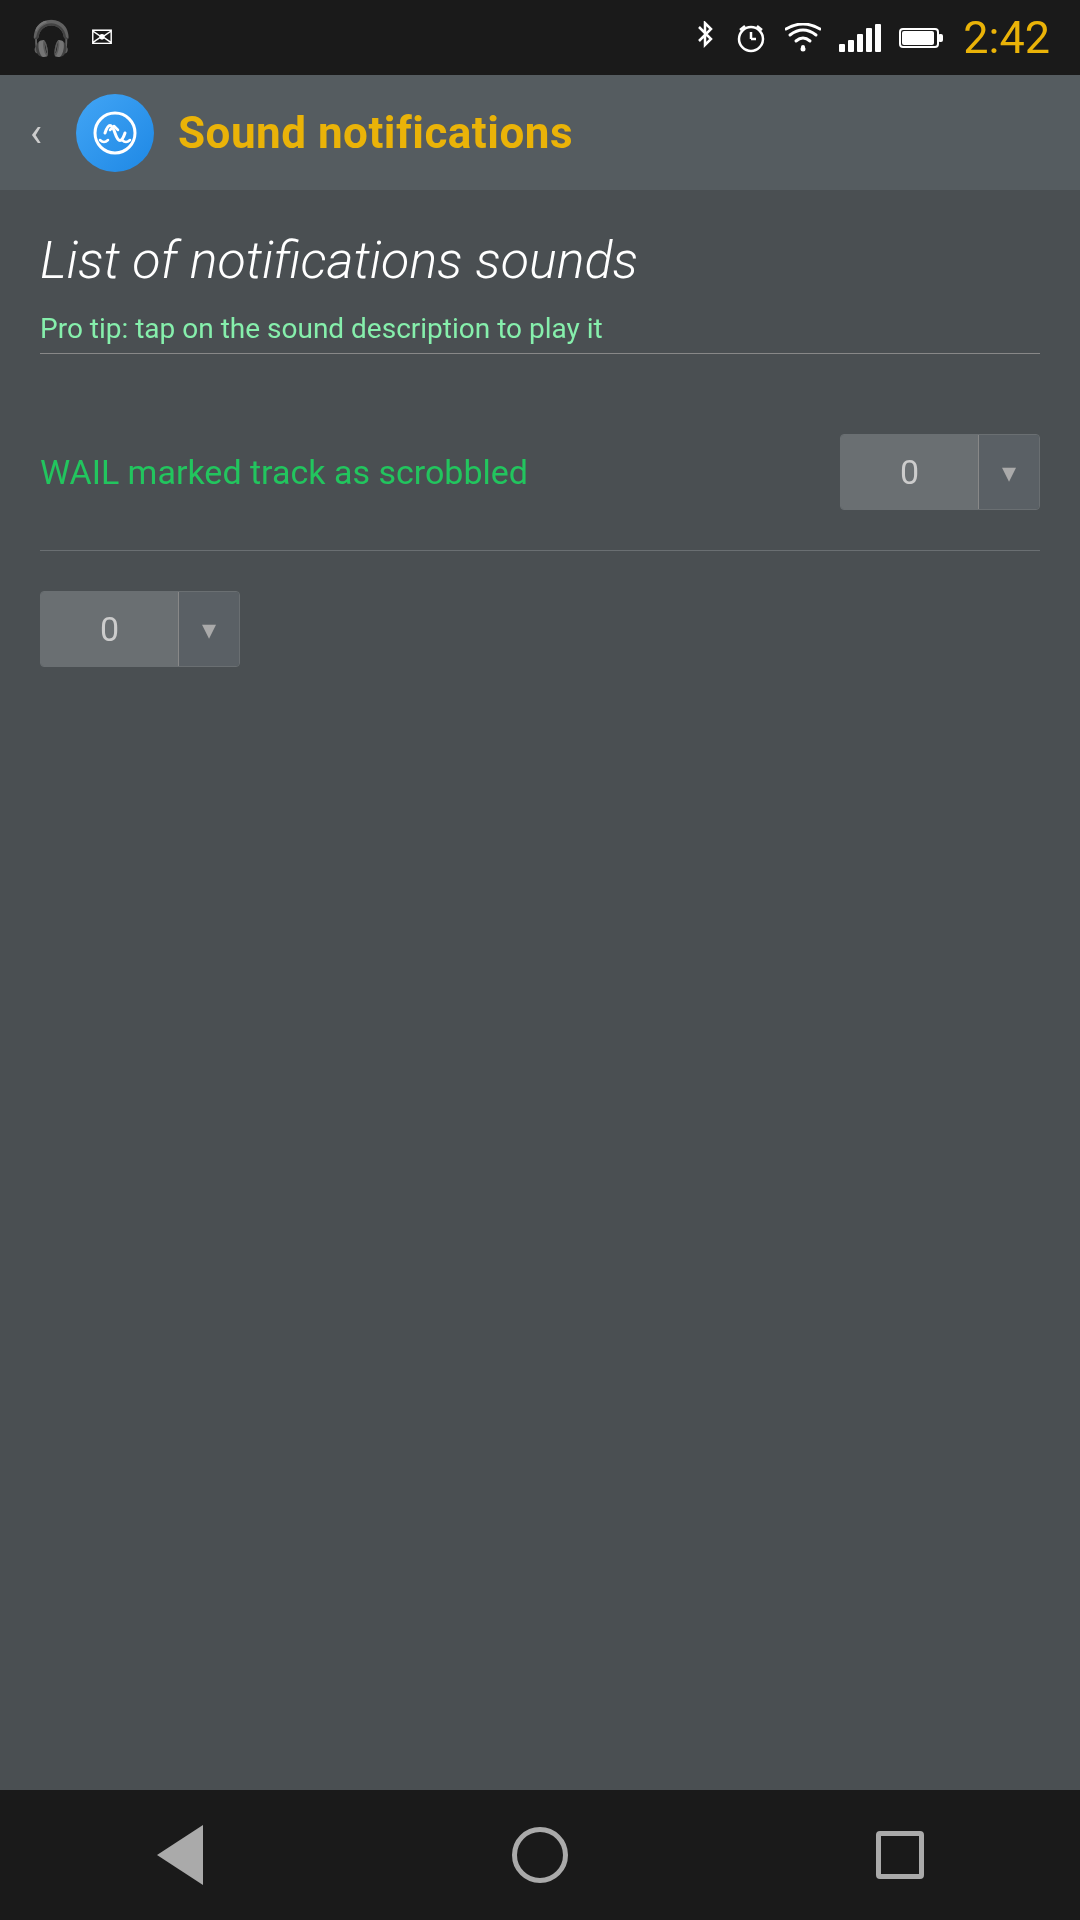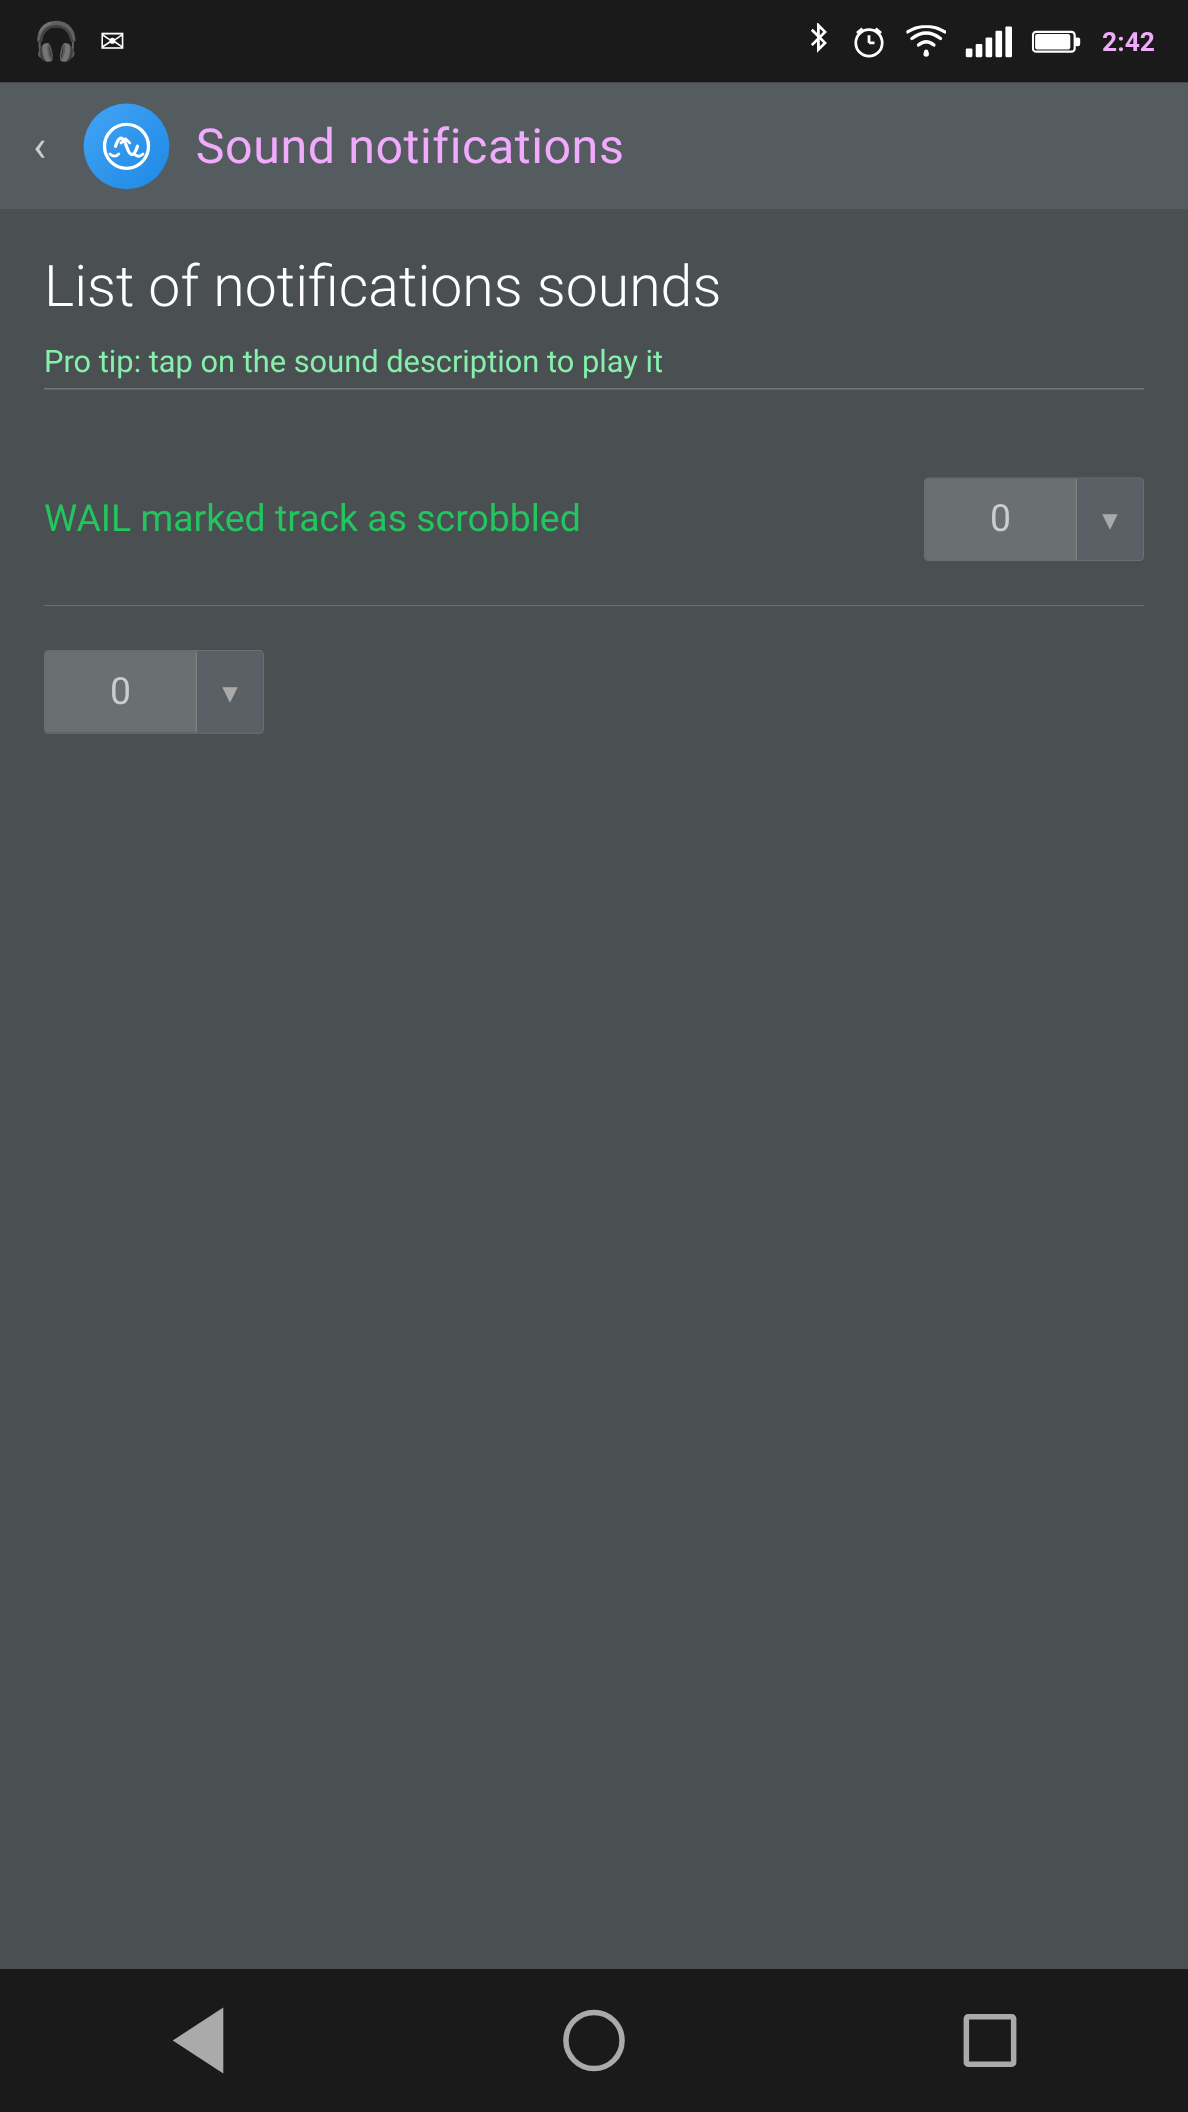--- a/index.html
+++ b/index.html
@@ -40,23 +40,23 @@
       font-weight: 400;
       color: #ffffff;
     }
 
     .status-icon {
       font-size: 34px;
       color: #ffffff;
     }
 
     .status-time {
-      font-size: 24px;
-      font-weight: 700;
-      color: #f0abfc;
+      font-size: 45px;
+      font-weight: 400;
+      color: #eab308;
     }
 
     
     .toolbar {
       width: 100%;
       height: 115px;
       background-color: #555c60;
       display: flex;
       align-items: center;
       padding: 0 20px;
@@ -81,36 +81,37 @@
       flex-shrink: 0;
     }
 
     .toolbar-icon svg {
       width: 50px;
       height: 50px;
     }
 
     .toolbar-title {
       font-size: 44px;
-      font-weight: 400;
-      color: #f0abfc;
+      font-weight: 700;
+      color: #eab308;
       letter-spacing: 0.5px;
     }
 
     
     .content {
       padding: 40px 40px 0 40px;
     }
 
     .section-title {
       font-size: 52px;
       font-weight: 300;
       color: #ffffff;
       line-height: 1.2;
       margin-bottom: 20px;
+      font-style: italic;
     }
 
     .section-subtitle {
       font-size: 28px;
       color: #86efac;
       margin-bottom: 8px;
     }
 
     .divider-top {
       width: 100%;

